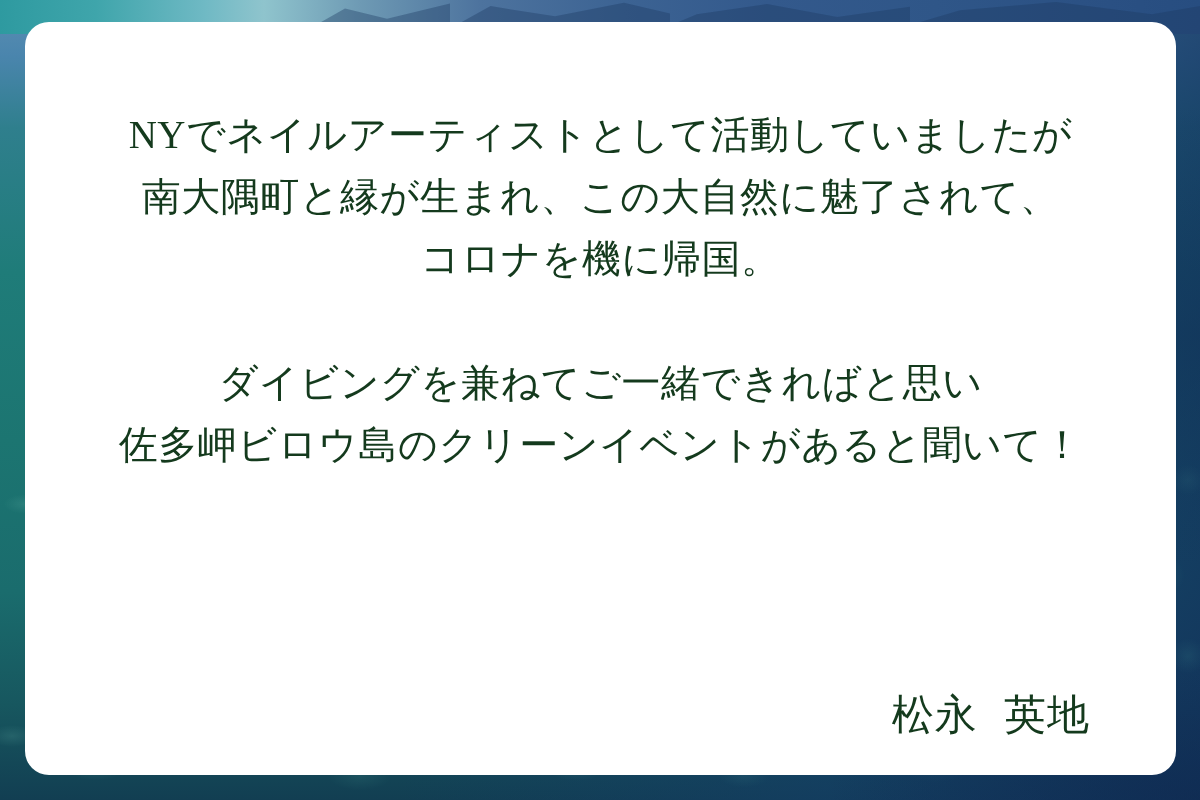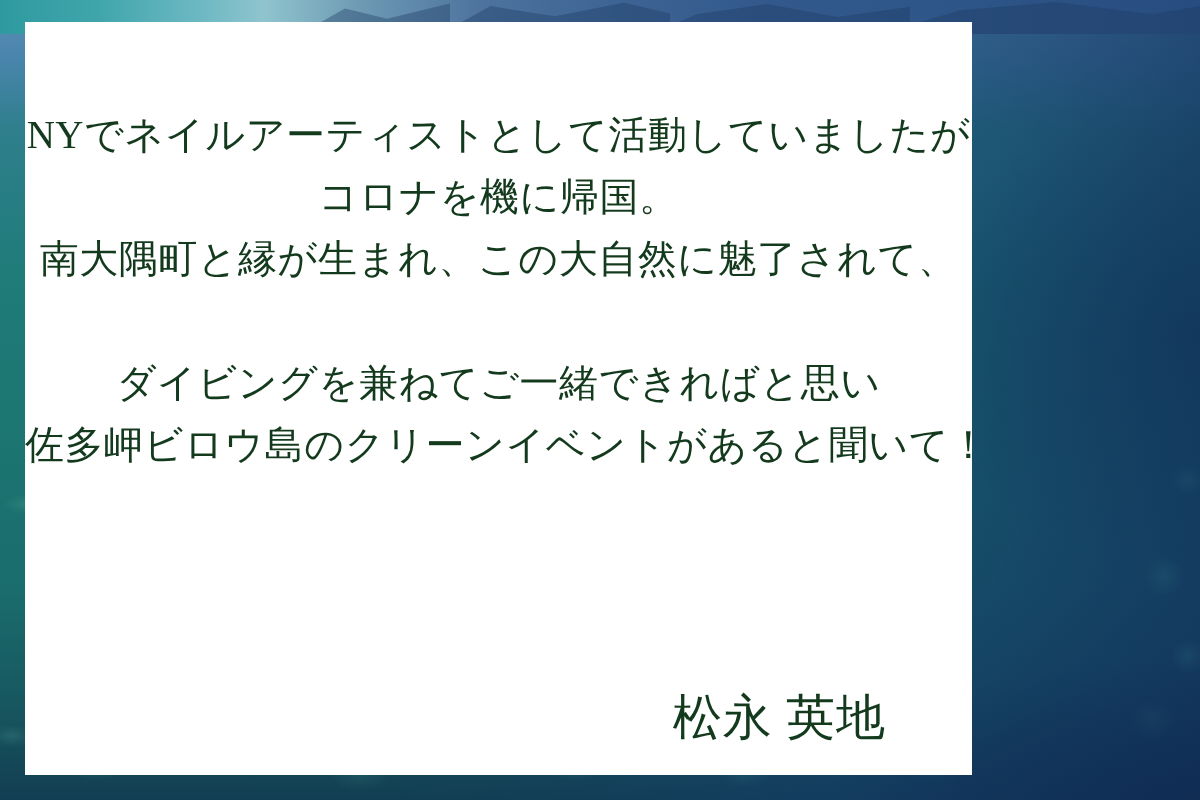--- a/index.html
+++ b/index.html
@@ -101,24 +101,25 @@
     background:
       radial-gradient(520px 200px at 100% 100%, rgba(14,40,78,0.55), rgba(0,0,0,0) 72%),
       radial-gradient(420px 320px at 100% 42%,  rgba(16,46,86,0.45), rgba(0,0,0,0) 72%);
   }
 
   
   .card {
     position: absolute;
     left: 25px;
     top: 22px;
-    width: 947px;
+    width: 1151px;
     height: 753px;
     background: #ffffff;
     box-sizing: border-box;
+    border-radius: 24px;
   }
 
   .message {
     position: absolute;
     left: 0;
     right: 0;
     top: 82px;
     text-align: center;
   }
   .msg-line {
@@ -131,25 +132,25 @@
   }
   .msg-line.blank {
     height: 62px;
   }
 
   .signature {
     position: absolute;
     right: 86px;
     top: 668px;
     color: #143a1d;
-    font-size: 49px;
+    font-size: 42px;
     line-height: 56px;
     letter-spacing: 1px;
     white-space: pre;
-    font-family: Liberation Serif, serif;
+    font-family: Liberation Mono, monospace;
   }
 </style>
 </head>
 <body>
 
 <div class="stage">
 
   <div class="backdrop">
     <div class="backdrop-sky">
       <div class="ridge r1"></div>
@@ -158,22 +159,22 @@
       <div class="ridge r4"></div>
     </div>
     <div class="reef"></div>
     <div class="reef-dark"></div>
   </div>
 
   <div class="card">
 
     <div class="message">
       <div class="msg-line">NYでネイルアーティストとして活動していましたが</div>
+      <div class="msg-line">南大隅町と縁が生まれ、この大自然に魅了されて、</div>
       <div class="msg-line">コロナを機に帰国。</div>
-      <div class="msg-line">南大隅町と縁が生まれ、この大自然に魅了されて、</div>
 
       <div class="msg-line blank"></div>
 
       <div class="msg-line">ダイビングを兼ねてご一緒できればと思い</div>
       <div class="msg-line">佐多岬ビロウ島のクリーンイベントがあると聞いて！</div>
     </div>
 
     <div class="signature">松永 英地</div>
 
   </div>

